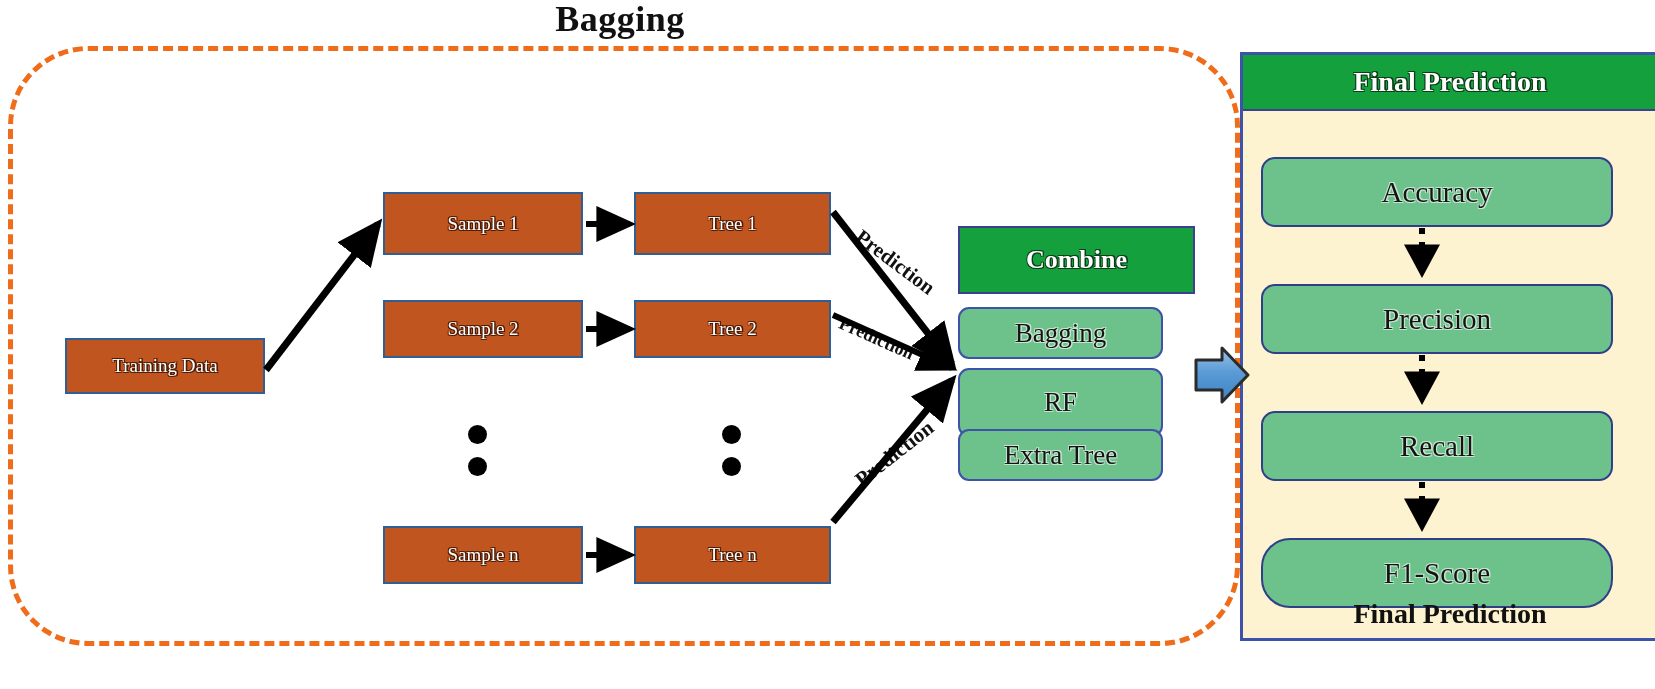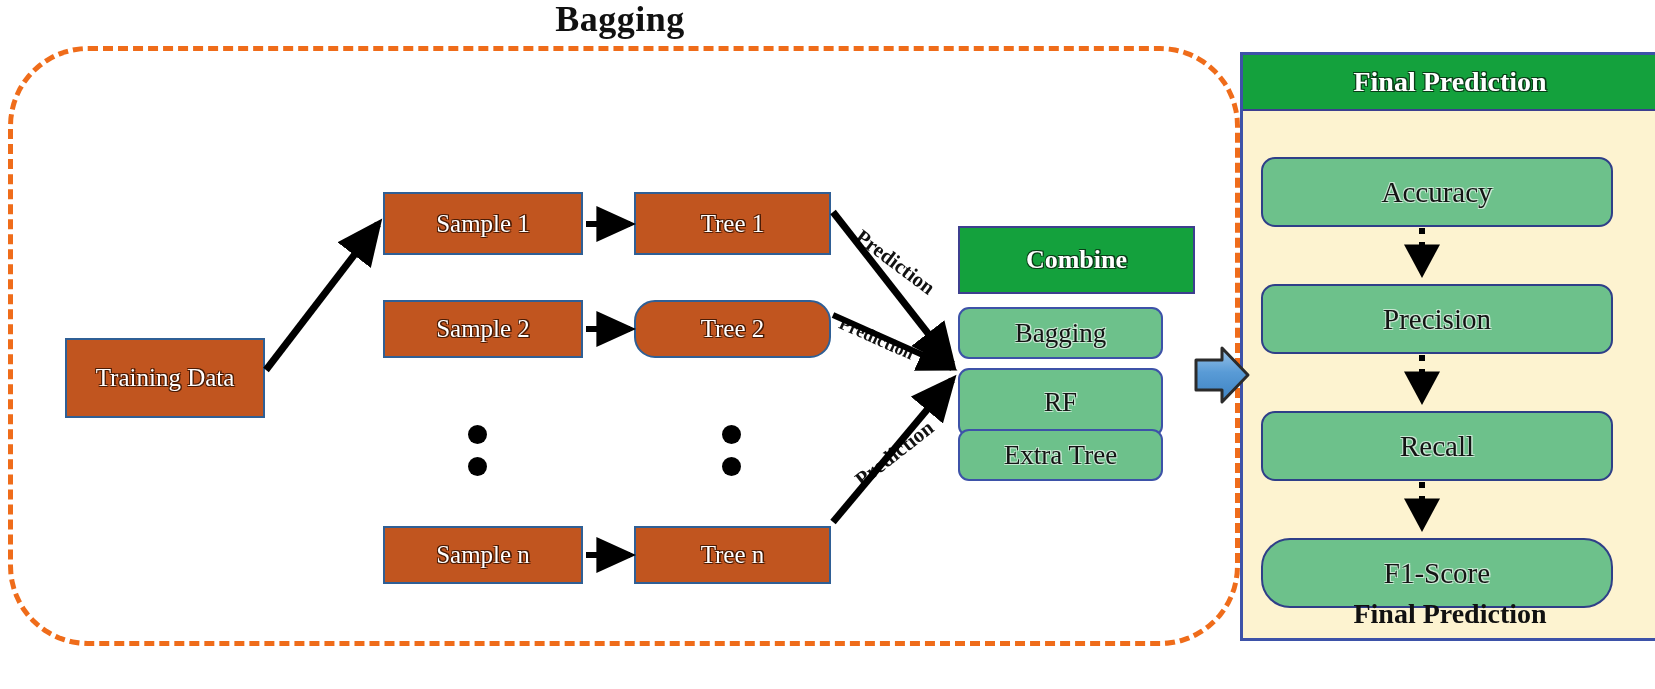--- a/index.html
+++ b/index.html
@@ -47,21 +47,21 @@
   .obox {
     position: absolute;
     box-sizing: border-box;
     background: #c1551f;
     border: 2px solid #2f5f95;
     display: flex;
     align-items: center;
     justify-content: center;
     color: #ffffff;
     font-family: "Liberation Serif", serif;
-    font-size: 25px;
+    font-size: 19px;
     text-shadow:
        1.4px 1.4px 0 #4a1c06,
       -0.8px -0.8px 0 #4a1c06,
        1.4px -0.8px 0 #4a1c06,
       -0.8px 1.4px 0 #4a1c06;
   }
 
   
   .combine-head {
     position: absolute;
@@ -206,38 +206,38 @@
 </style>
 </head>
 <body>
 
 <div id="stage">
 
   <div class="diagram-title">Bagging</div>
 
   <div class="bagging-frame"></div>
 
-  <div class="obox" id="box-training" style="left:65px; top:338px; width:200px; height:80px;">
+  <div class="obox" id="box-training" style="left:65px; top:338px; width:200px; height:56px;">
     <span>Training Data</span>
   </div>
 
   <div class="obox" style="left:383px; top:192px; width:200px; height:63px;">
     <span>Sample 1</span>
   </div>
   <div class="obox" style="left:383px; top:300px; width:200px; height:58px;">
     <span>Sample 2</span>
   </div>
   <div class="obox" style="left:383px; top:526px; width:200px; height:58px;">
     <span>Sample n</span>
   </div>
 
   <div class="obox" style="left:634px; top:192px; width:197px; height:63px;">
     <span>Tree 1</span>
   </div>
-  <div class="obox" style="left:634px; top:300px; width:197px; height:58px;border-radius:21px;">
+  <div class="obox" style="left:634px; top:300px; width:197px; height:58px;">
     <span>Tree 2</span>
   </div>
   <div class="obox" style="left:634px; top:526px; width:197px; height:58px;">
     <span>Tree n</span>
   </div>
 
   <div class="dot" style="left:468px; top:425px;"></div>
   <div class="dot" style="left:468px; top:457px;"></div>
   <div class="dot" style="left:722px; top:425px;"></div>
   <div class="dot" style="left:722px; top:457px;"></div>

